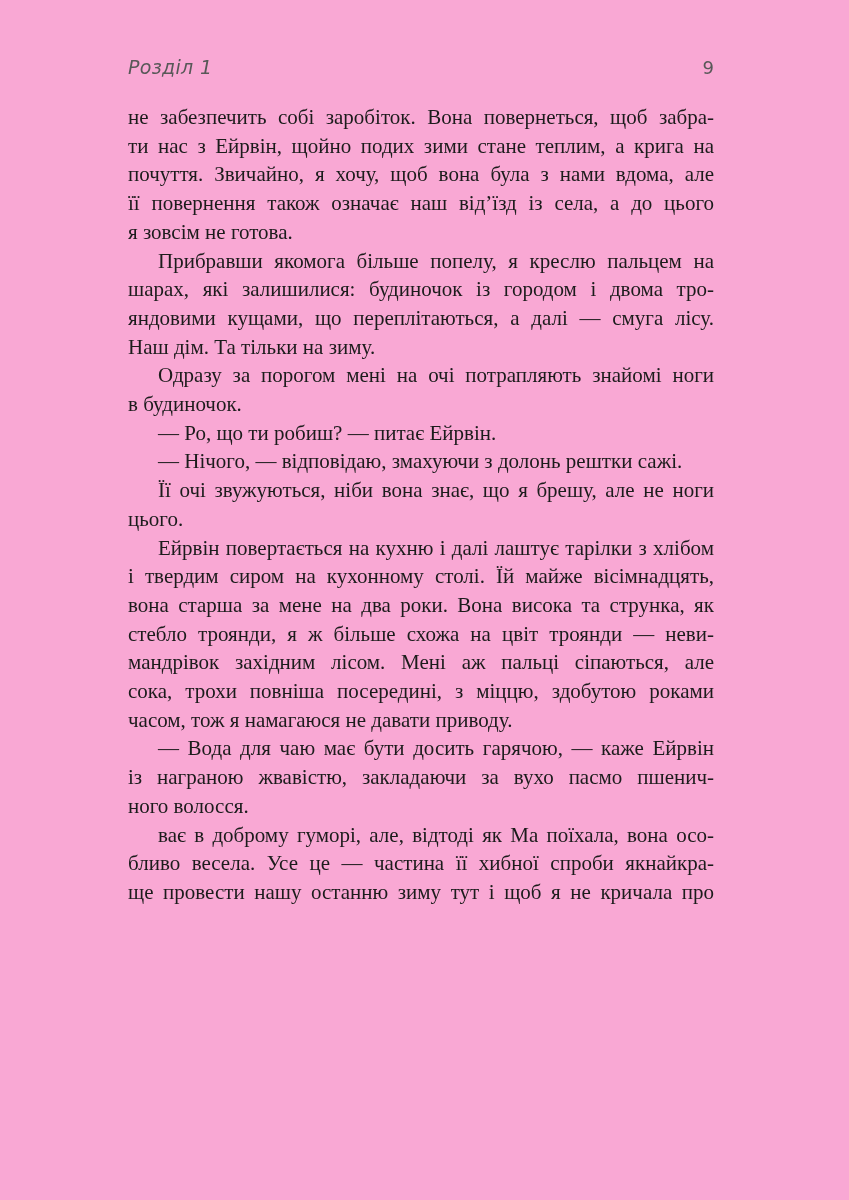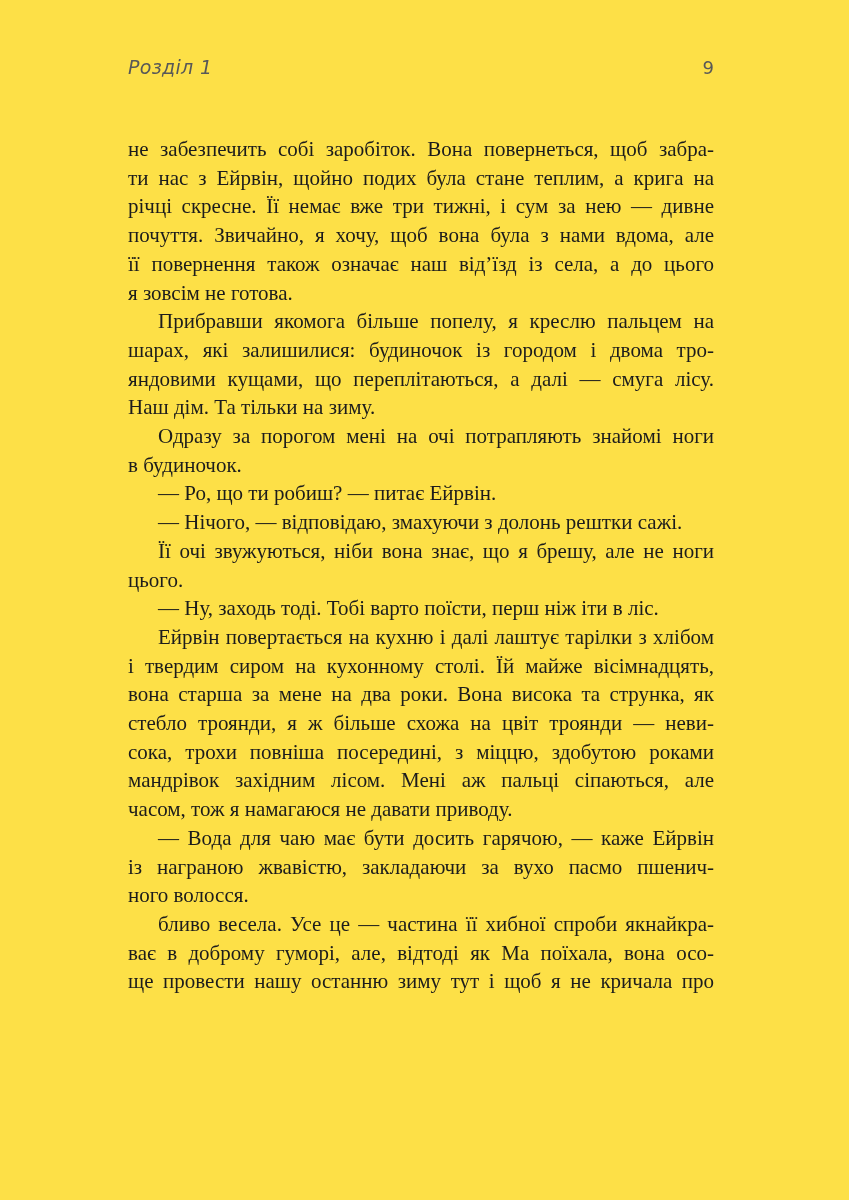--- a/index.html
+++ b/index.html
@@ -10,21 +10,21 @@
     width: 849px;
     height: 1200px;
     background: #ffffff;
     position: relative;
     overflow: hidden;
     font-family: "Liberation Serif", serif;
   }
   .book-page {
     position: absolute;
     inset: 0;
-    background: #fde047;
+    background: #f9a8d4;
   }
   .page-header {
     position: absolute;
     left: 128px;
     width: 586px;
     top: 56px;
     display: flex;
     justify-content: space-between;
     align-items: baseline;
     color: #585858;
@@ -40,21 +40,20 @@
     font-size: 18px;
   }
   .page-body {
     position: absolute;
     left: 128px;
     width: 586px;
     top: 103px;
     color: #1c1c1c;
     font-size: 21px;
     line-height: 28.7px;
-    margin-top: 32px;
   }
   .para {
     margin: 0;
   }
   .para.indent .line:first-child {
     text-indent: 30px;
     font-family: Liberation Serif, serif;
   }
   .line {
     text-align: justify;
@@ -69,22 +68,21 @@
 <body>
 
 <div class="book-page">
   <div class="page-header">
     <span class="chapter">Розділ 1</span>
     <span class="page-num">9</span>
   </div>
   <div class="page-body">
       <div class="para">
         <div class="line">не забезпечить собі заробіток. Вона повернеться, щоб забра-</div>
-        <div class="line">ти нас з Ейрвін, щойно подих була стане теплим, а крига на</div>
-        <div class="line">річці скресне. Її немає вже три тижні, і сум за нею — дивне</div>
+        <div class="line">ти нас з Ейрвін, щойно подих зими стане теплим, а крига на</div>
         <div class="line">почуття. Звичайно, я хочу, щоб вона була з нами вдома, але</div>
         <div class="line">її повернення також означає наш від’їзд із села, а до цього</div>
         <div class="line final">я зовсім не готова.</div>
       </div>
       <div class="para indent">
         <div class="line">Прибравши якомога більше попелу, я креслю пальцем на</div>
         <div class="line">шарах, які залишилися: будиночок із городом і двома тро-</div>
         <div class="line">яндовими кущами, що переплітаються, а далі — смуга лісу.</div>
         <div class="line final">Наш дім. Та тільки на зиму.</div>
       </div>
@@ -96,35 +94,32 @@
         <div class="line final">— Ро, що ти робиш? — питає Ейрвін.</div>
       </div>
       <div class="para indent">
         <div class="line final">— Нічого, — відповідаю, змахуючи з долонь рештки сажі.</div>
       </div>
       <div class="para indent">
         <div class="line">Її очі звужуються, ніби вона знає, що я брешу, але не ноги</div>
         <div class="line final">цього.</div>
       </div>
       <div class="para indent">
-        <div class="line final">— Ну, заходь тоді. Тобі варто поїсти, перш ніж іти в ліс.</div>
-      </div>
-      <div class="para indent">
         <div class="line">Ейрвін повертається на кухню і далі лаштує тарілки з хлібом</div>
         <div class="line">і твердим сиром на кухонному столі. Їй майже вісімнадцять,</div>
         <div class="line">вона старша за мене на два роки. Вона висока та струнка, як</div>
         <div class="line">стебло троянди, я ж більше схожа на цвіт троянди — неви-</div>
+        <div class="line">мандрівок західним лісом. Мені аж пальці сіпаються, але</div>
         <div class="line">сока, трохи повніша посередині, з міццю, здобутою роками</div>
-        <div class="line">мандрівок західним лісом. Мені аж пальці сіпаються, але</div>
         <div class="line final">часом, тож я намагаюся не давати приводу.</div>
       </div>
       <div class="para indent">
         <div class="line">— Вода для чаю має бути досить гарячою, — каже Ейрвін</div>
         <div class="line">із награною жвавістю, закладаючи за вухо пасмо пшенич-</div>
         <div class="line final">ного волосся.</div>
       </div>
       <div class="para indent">
+        <div class="line">ває в доброму гуморі, але, відтоді як Ма поїхала, вона осо-</div>
         <div class="line">бливо весела. Усе це — частина її хибної спроби якнайкра-</div>
-        <div class="line">ває в доброму гуморі, але, відтоді як Ма поїхала, вона осо-</div>
         <div class="line">ще провести нашу останню зиму тут і щоб я не кричала про</div>
       </div>
     </div>
 </div>
 
 </body></html>

